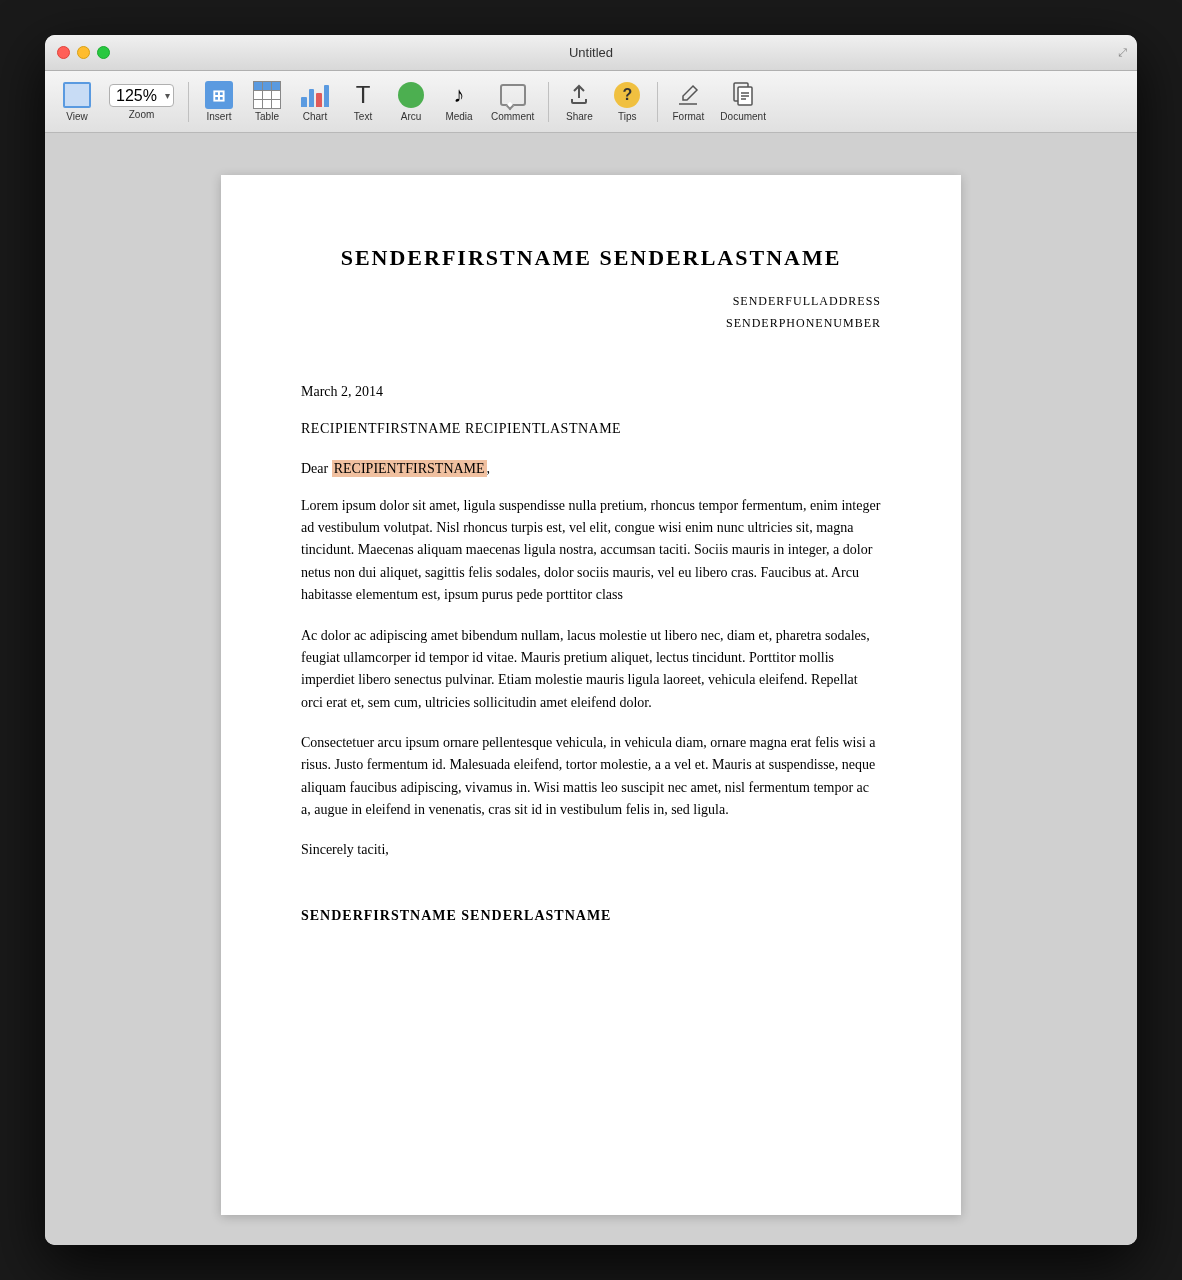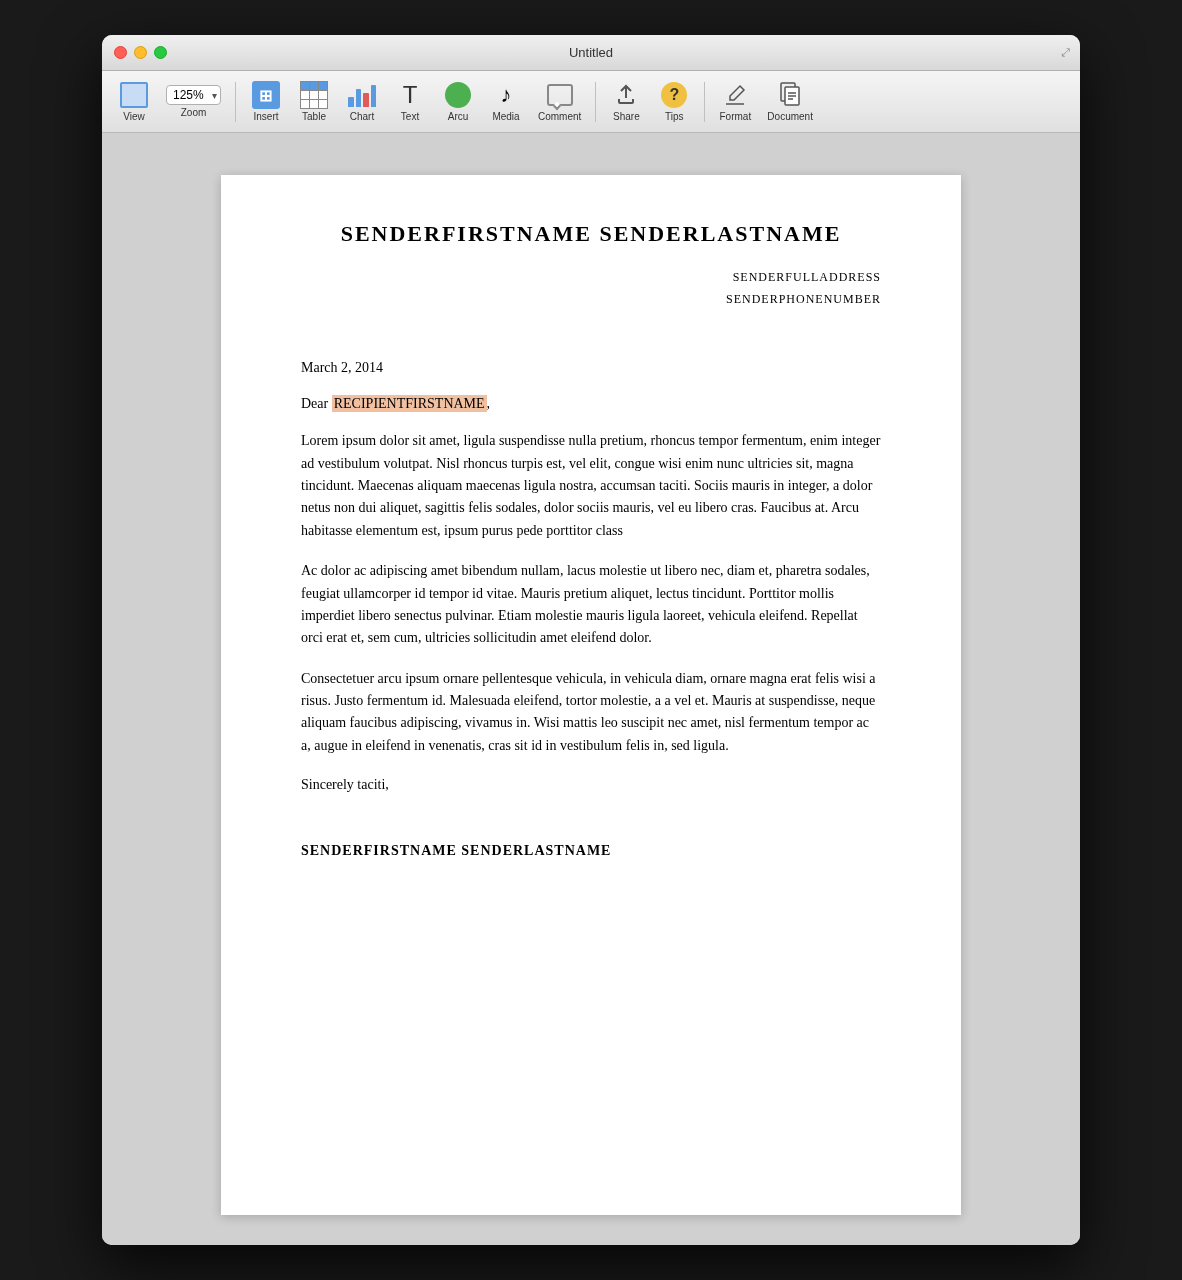--- a/index.html
+++ b/index.html
@@ -7,21 +7,21 @@
     body {
       background: #1a1a1a;
       display: flex;
       justify-content: center;
       align-items: center;
       min-height: 100vh;
       font-family: -apple-system, 'Helvetica Neue', Arial, sans-serif;
     }
 
     .window {
-      width: 978px;
+      width: 1092px;
       background: #ececec;
       border-radius: 10px;
       box-shadow: 0 20px 60px rgba(0,0,0,0.8);
       overflow: hidden;
       margin: 20px auto;
     }
 
     
     .titlebar {
       height: 36px;
@@ -125,21 +125,21 @@
       display: flex;
       flex-direction: column;
       align-items: center;
     }
 
     .zoom-dropdown {
       border: 1px solid #b0b0b0;
       border-radius: 4px;
       background: white;
       padding: 2px 16px 2px 6px;
-      font-size: 12px;
+      font-size: 16px;
       appearance: none;
       position: relative;
       cursor: pointer;
     }
 
     .zoom-wrapper {
       position: relative;
       display: inline-block;
     }
 
@@ -236,21 +236,21 @@
       padding: 30px;
       min-height: 1100px;
       display: flex;
       justify-content: center;
     }
 
     .page {
       background: white;
       width: 740px;
       min-height: 1040px;
-      padding: 46px 80px;
+      padding: 70px 80px;
       box-shadow: 0 2px 10px rgba(0,0,0,0.2);
       margin-top: 12px;
     }
 
     .sender-name {
       text-align: center;
       font-size: 22px;
       font-weight: bold;
       letter-spacing: 2px;
       text-transform: uppercase;
@@ -471,20 +471,21 @@
       <div class="sender-name">SENDERFIRSTNAME SENDERLASTNAME</div>
 
       <div class="sender-info">
         <div>SENDERFULLADDRESS</div>
         <div>SENDERPHONENUMBER</div>
       </div>
 
       <div class="date">March 2, 2014</div>
 
       <div class="recipient-address">
+        <div>RECIPIENTFIRSTNAME RECIPIENTLASTNAME</div>
       </div>
 
       <div class="salutation">
         <span>Dear </span><span class="highlight">RECIPIENTFIRSTNAME</span><span>,</span>
       </div>
 
       <p class="body-para">Lorem ipsum dolor sit amet, ligula suspendisse nulla pretium, rhoncus tempor fermentum, enim integer ad vestibulum volutpat. Nisl rhoncus turpis est, vel elit, congue wisi enim nunc ultricies sit, magna tincidunt. Maecenas aliquam maecenas ligula nostra, accumsan taciti. Sociis mauris in integer, a dolor netus non dui aliquet, sagittis felis sodales, dolor sociis mauris, vel eu libero cras. Faucibus at. Arcu habitasse elementum est, ipsum purus pede porttitor class</p>
       <p class="body-para">Ac dolor ac adipiscing amet bibendum nullam, lacus molestie ut libero nec, diam et, pharetra sodales, feugiat ullamcorper id tempor id vitae. Mauris pretium aliquet, lectus tincidunt. Porttitor mollis imperdiet libero senectus pulvinar. Etiam molestie mauris ligula laoreet, vehicula eleifend. Repellat orci erat et, sem cum, ultricies sollicitudin amet eleifend dolor.</p>
       <p class="body-para">Consectetuer arcu ipsum ornare pellentesque vehicula, in vehicula diam, ornare magna erat felis wisi a risus. Justo fermentum id. Malesuada eleifend, tortor molestie, a a vel et. Mauris at suspendisse, neque aliquam faucibus adipiscing, vivamus in. Wisi mattis leo suscipit nec amet, nisl fermentum tempor ac a, augue in eleifend in venenatis, cras sit id in vestibulum felis in, sed ligula.</p>
 

